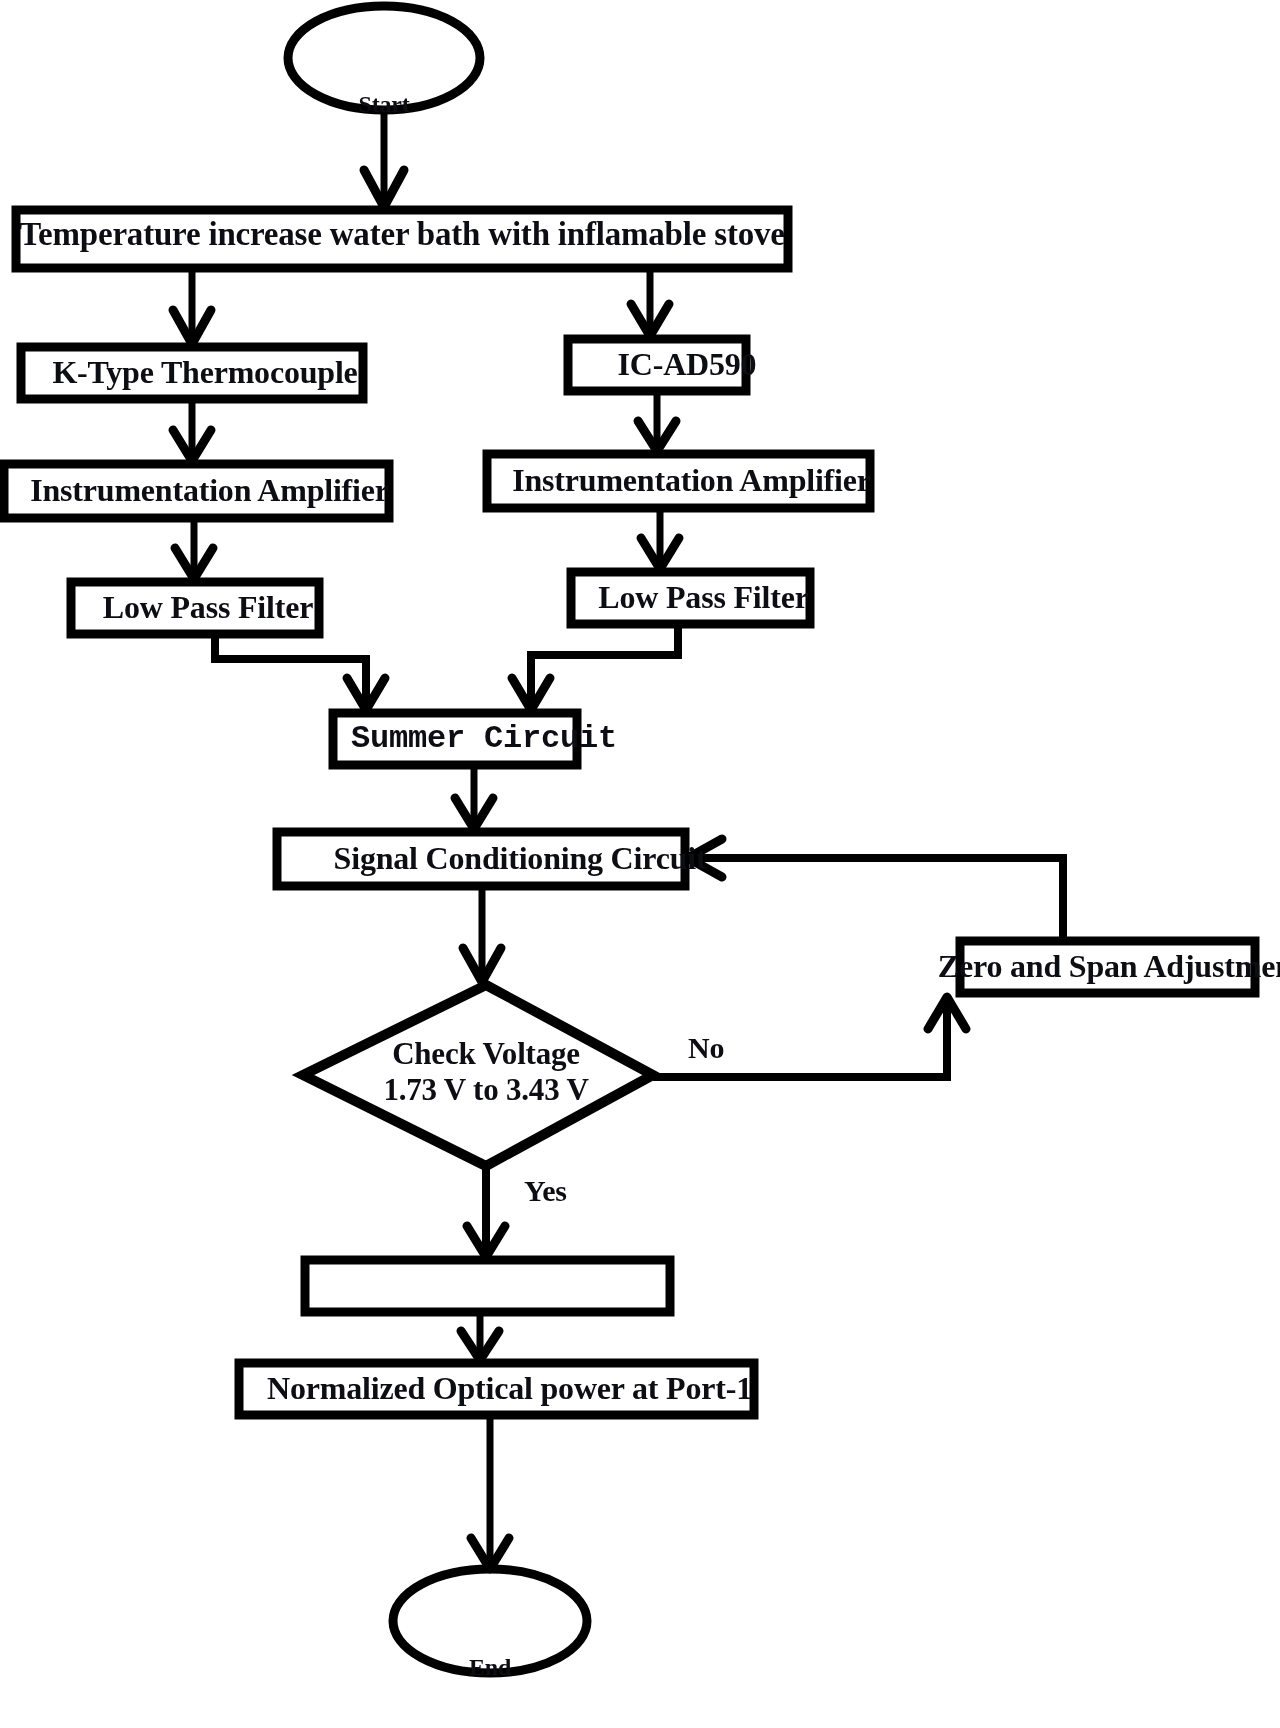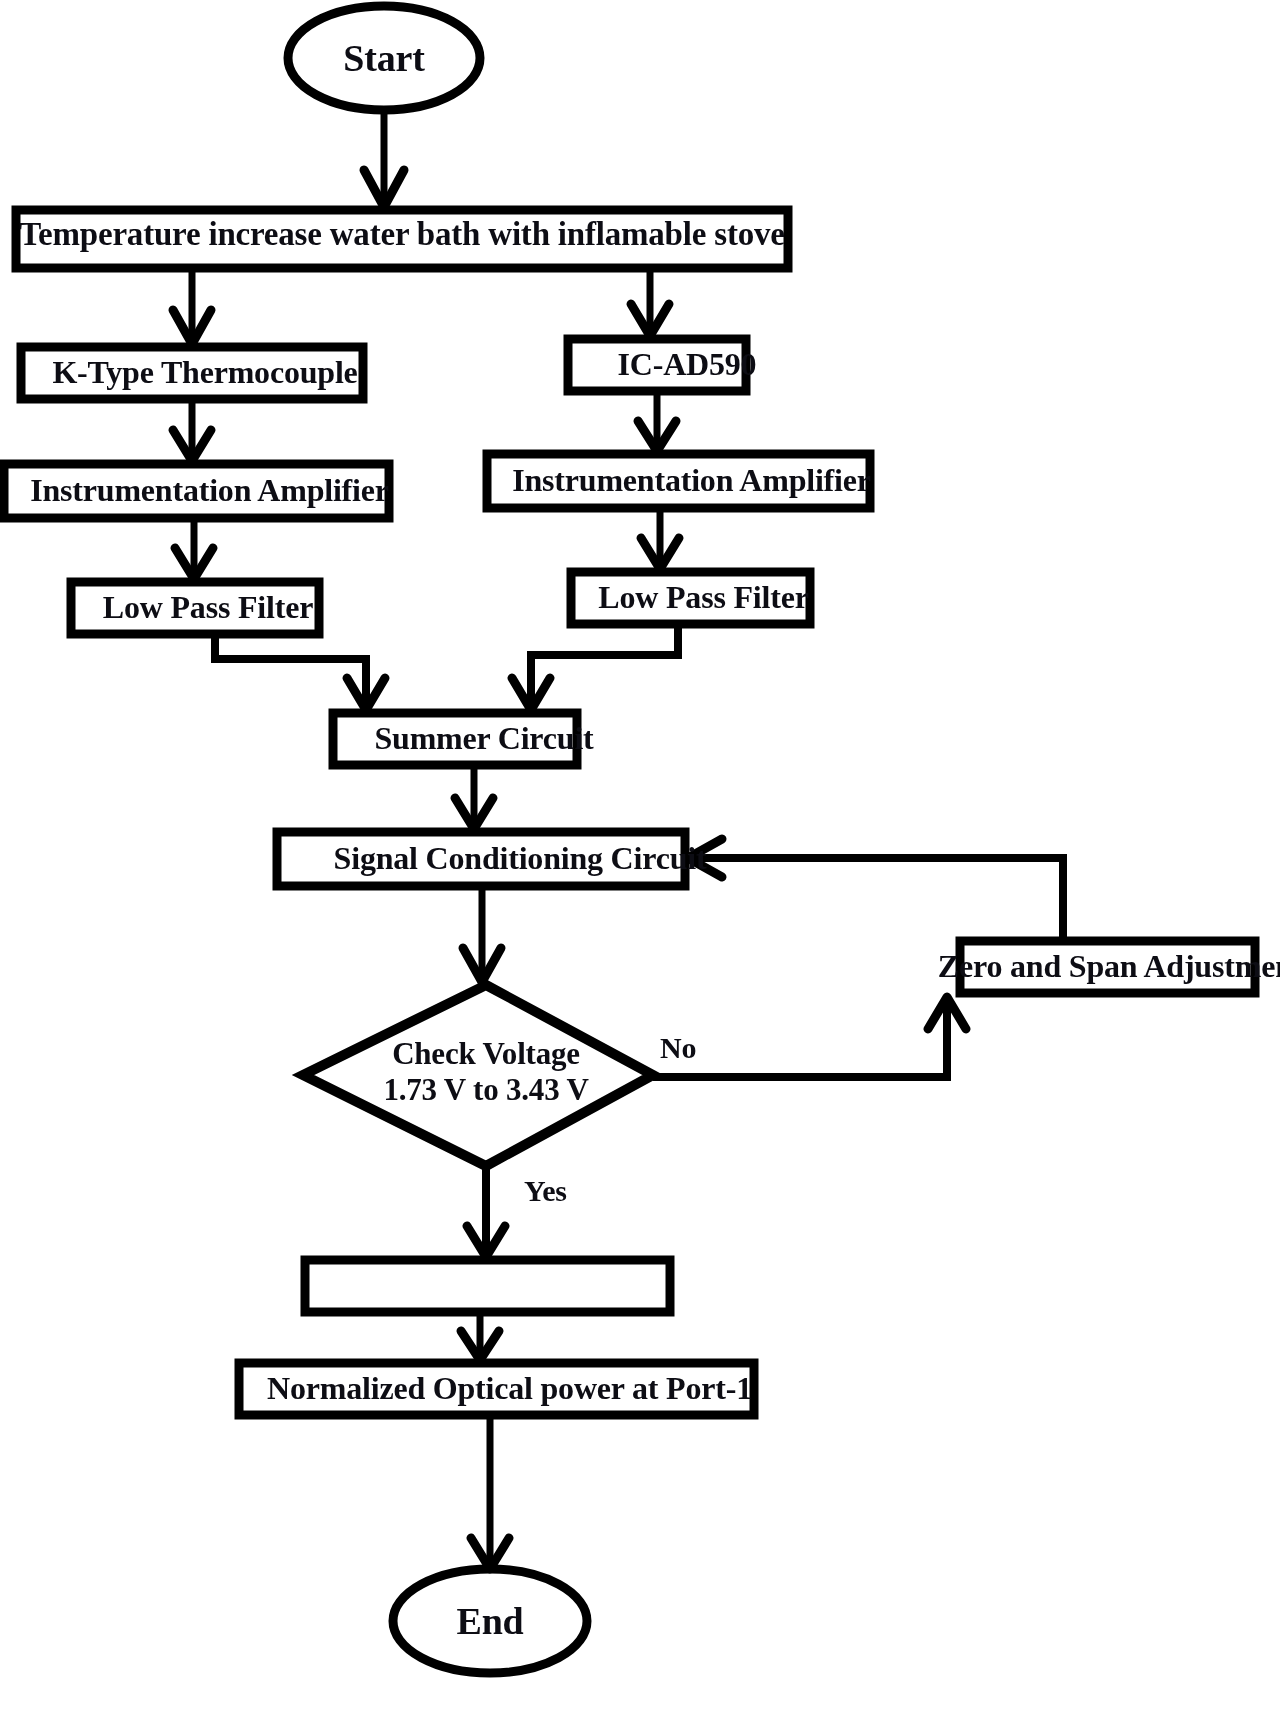--- a/index.html
+++ b/index.html
@@ -35,21 +35,21 @@
     white-space: pre;
     pointer-events: none;
   }
   .edge-label {
     position: absolute;
     font-weight: bold;
     color: #0d0d14;
     font-size: 30px;
     letter-spacing: -0.2px;
   }
-  .t-start  { font-size: 38px; }
+  .t-start  { font-size: 24px; margin-top: 46px; }
   .t-box-lg { font-size: 33px; }
   .t-box    { font-size: 32px; margin-left: 13px; }
   .t-dia    { font-size: 31px; }
 </style>
 </head>
 <body>
 
 <div id="canvas">
 
   <svg id="svg-layer" viewBox="0 0 1280 1728">
@@ -149,32 +149,32 @@
   <div class="node-label t-box" style="left:574px; top:344px; width:200px; height:42px;">IC-AD590</div>
 
   <div class="node-label t-box" style="left:10px; top:469px; width:373px; height:44px;">Instrumentation Amplifier</div>
 
   <div class="node-label t-box" style="left:493px; top:459px; width:371px; height:44px;">Instrumentation Amplifier</div>
 
   <div class="node-label t-box" style="left:77px; top:587px; width:236px; height:42px;">Low Pass Filter</div>
 
   <div class="node-label t-box" style="left:577px; top:577px; width:227px; height:42px;">Low Pass Filter</div>
 
-  <div class="node-label t-box" style="left:339px; top:718px; width:264px; height:42px;">Summer Circuit</div>
+  <div class="node-label t-box" style="left:339px; top:718px; width:264px; height:42px;font-family:Liberation Mono, monospace;">Summer Circuit</div>
 
   <div class="node-label t-box" style="left:283px; top:837px; width:448px; height:44px;">Signal Conditioning Circuit</div>
 
   <div class="node-label t-dia" style="left:356px; top:1036px; width:260px; height:36px;">Check Voltage</div>
 
   <div class="node-label t-dia" style="left:356px; top:1072px; width:260px; height:36px;">1.73 V to 3.43 V</div>
 
   <div class="node-label t-box" style="left:966px; top:946px; width:283px; height:42px;">Zero and Span Adjustment</div>
 
 
   <div class="node-label t-box" style="left:245px; top:1368px; width:503px; height:42px;">Normalized Optical power at Port-1</div>
 
   <div class="node-label t-start" style="left:394px; top:1595px; width:192px; height:52px;">End</div>
 
-  <div class="edge-label" style="left:660px; top:1031px;text-align:center;">No</div>
+  <div class="edge-label" style="left:688px; top:1031px;text-align:center;">No</div>
 
   <div class="edge-label" style="left:524px; top:1174px;">Yes</div>
 
 </div>
 
 </body></html>

